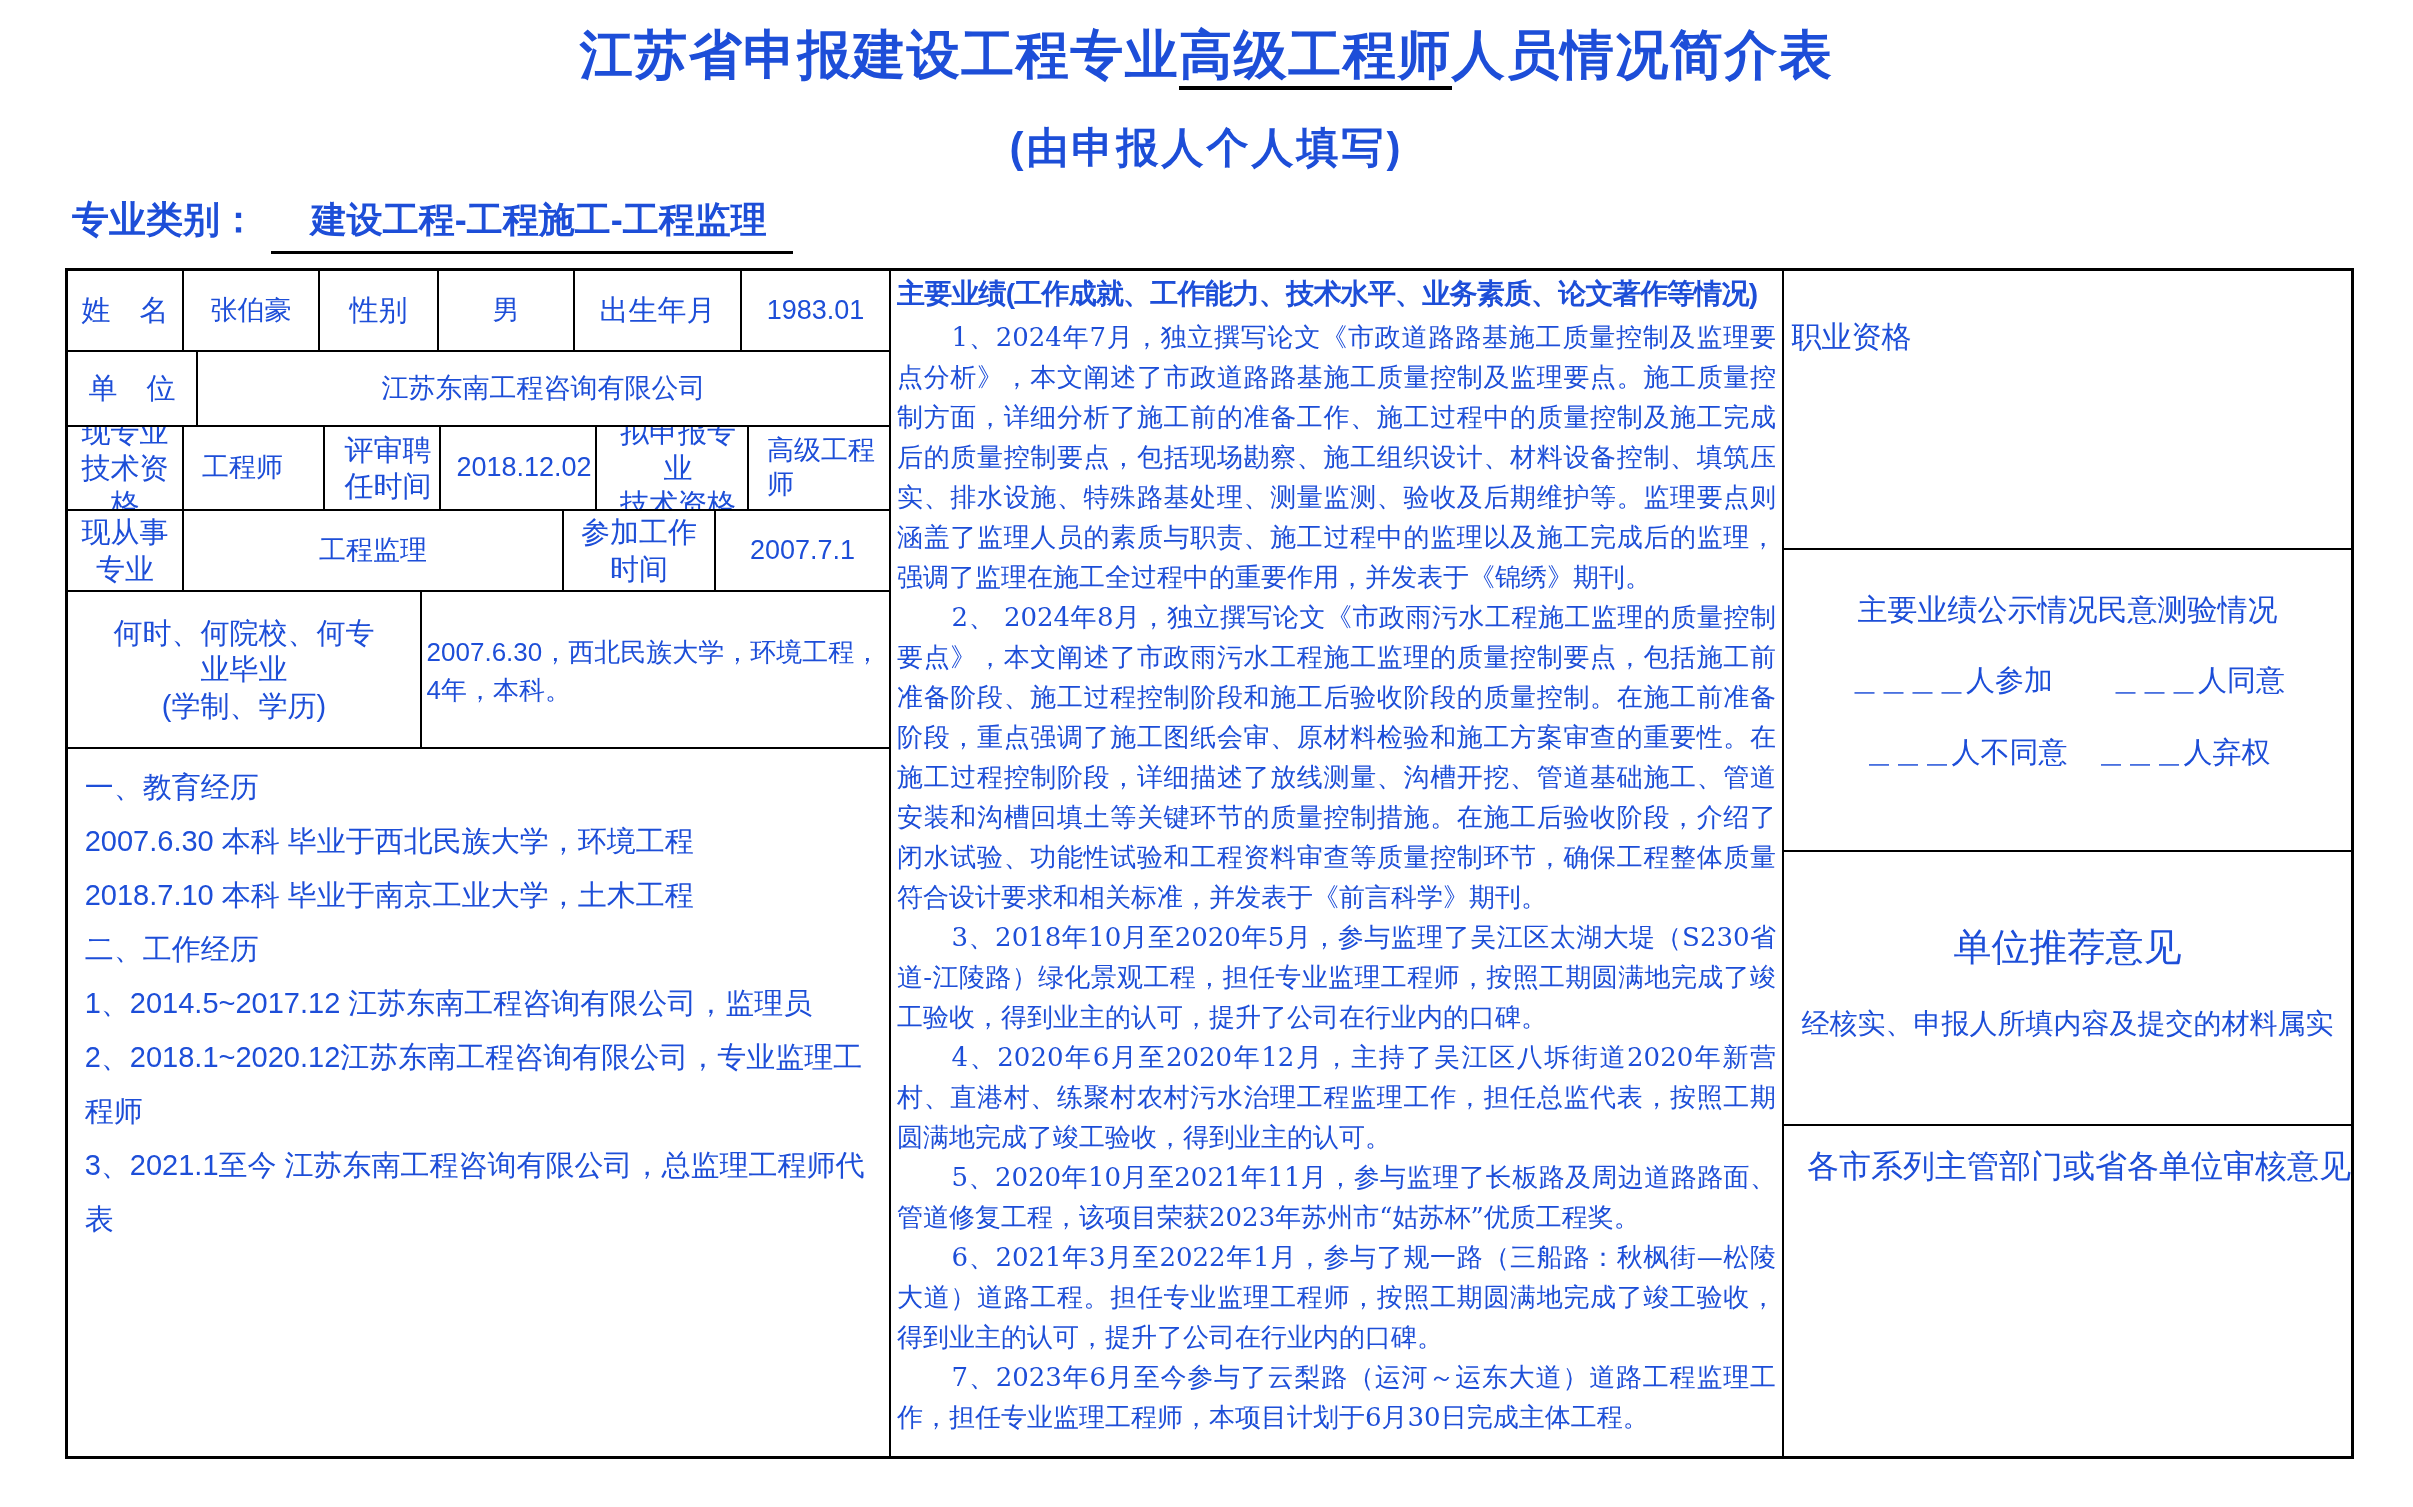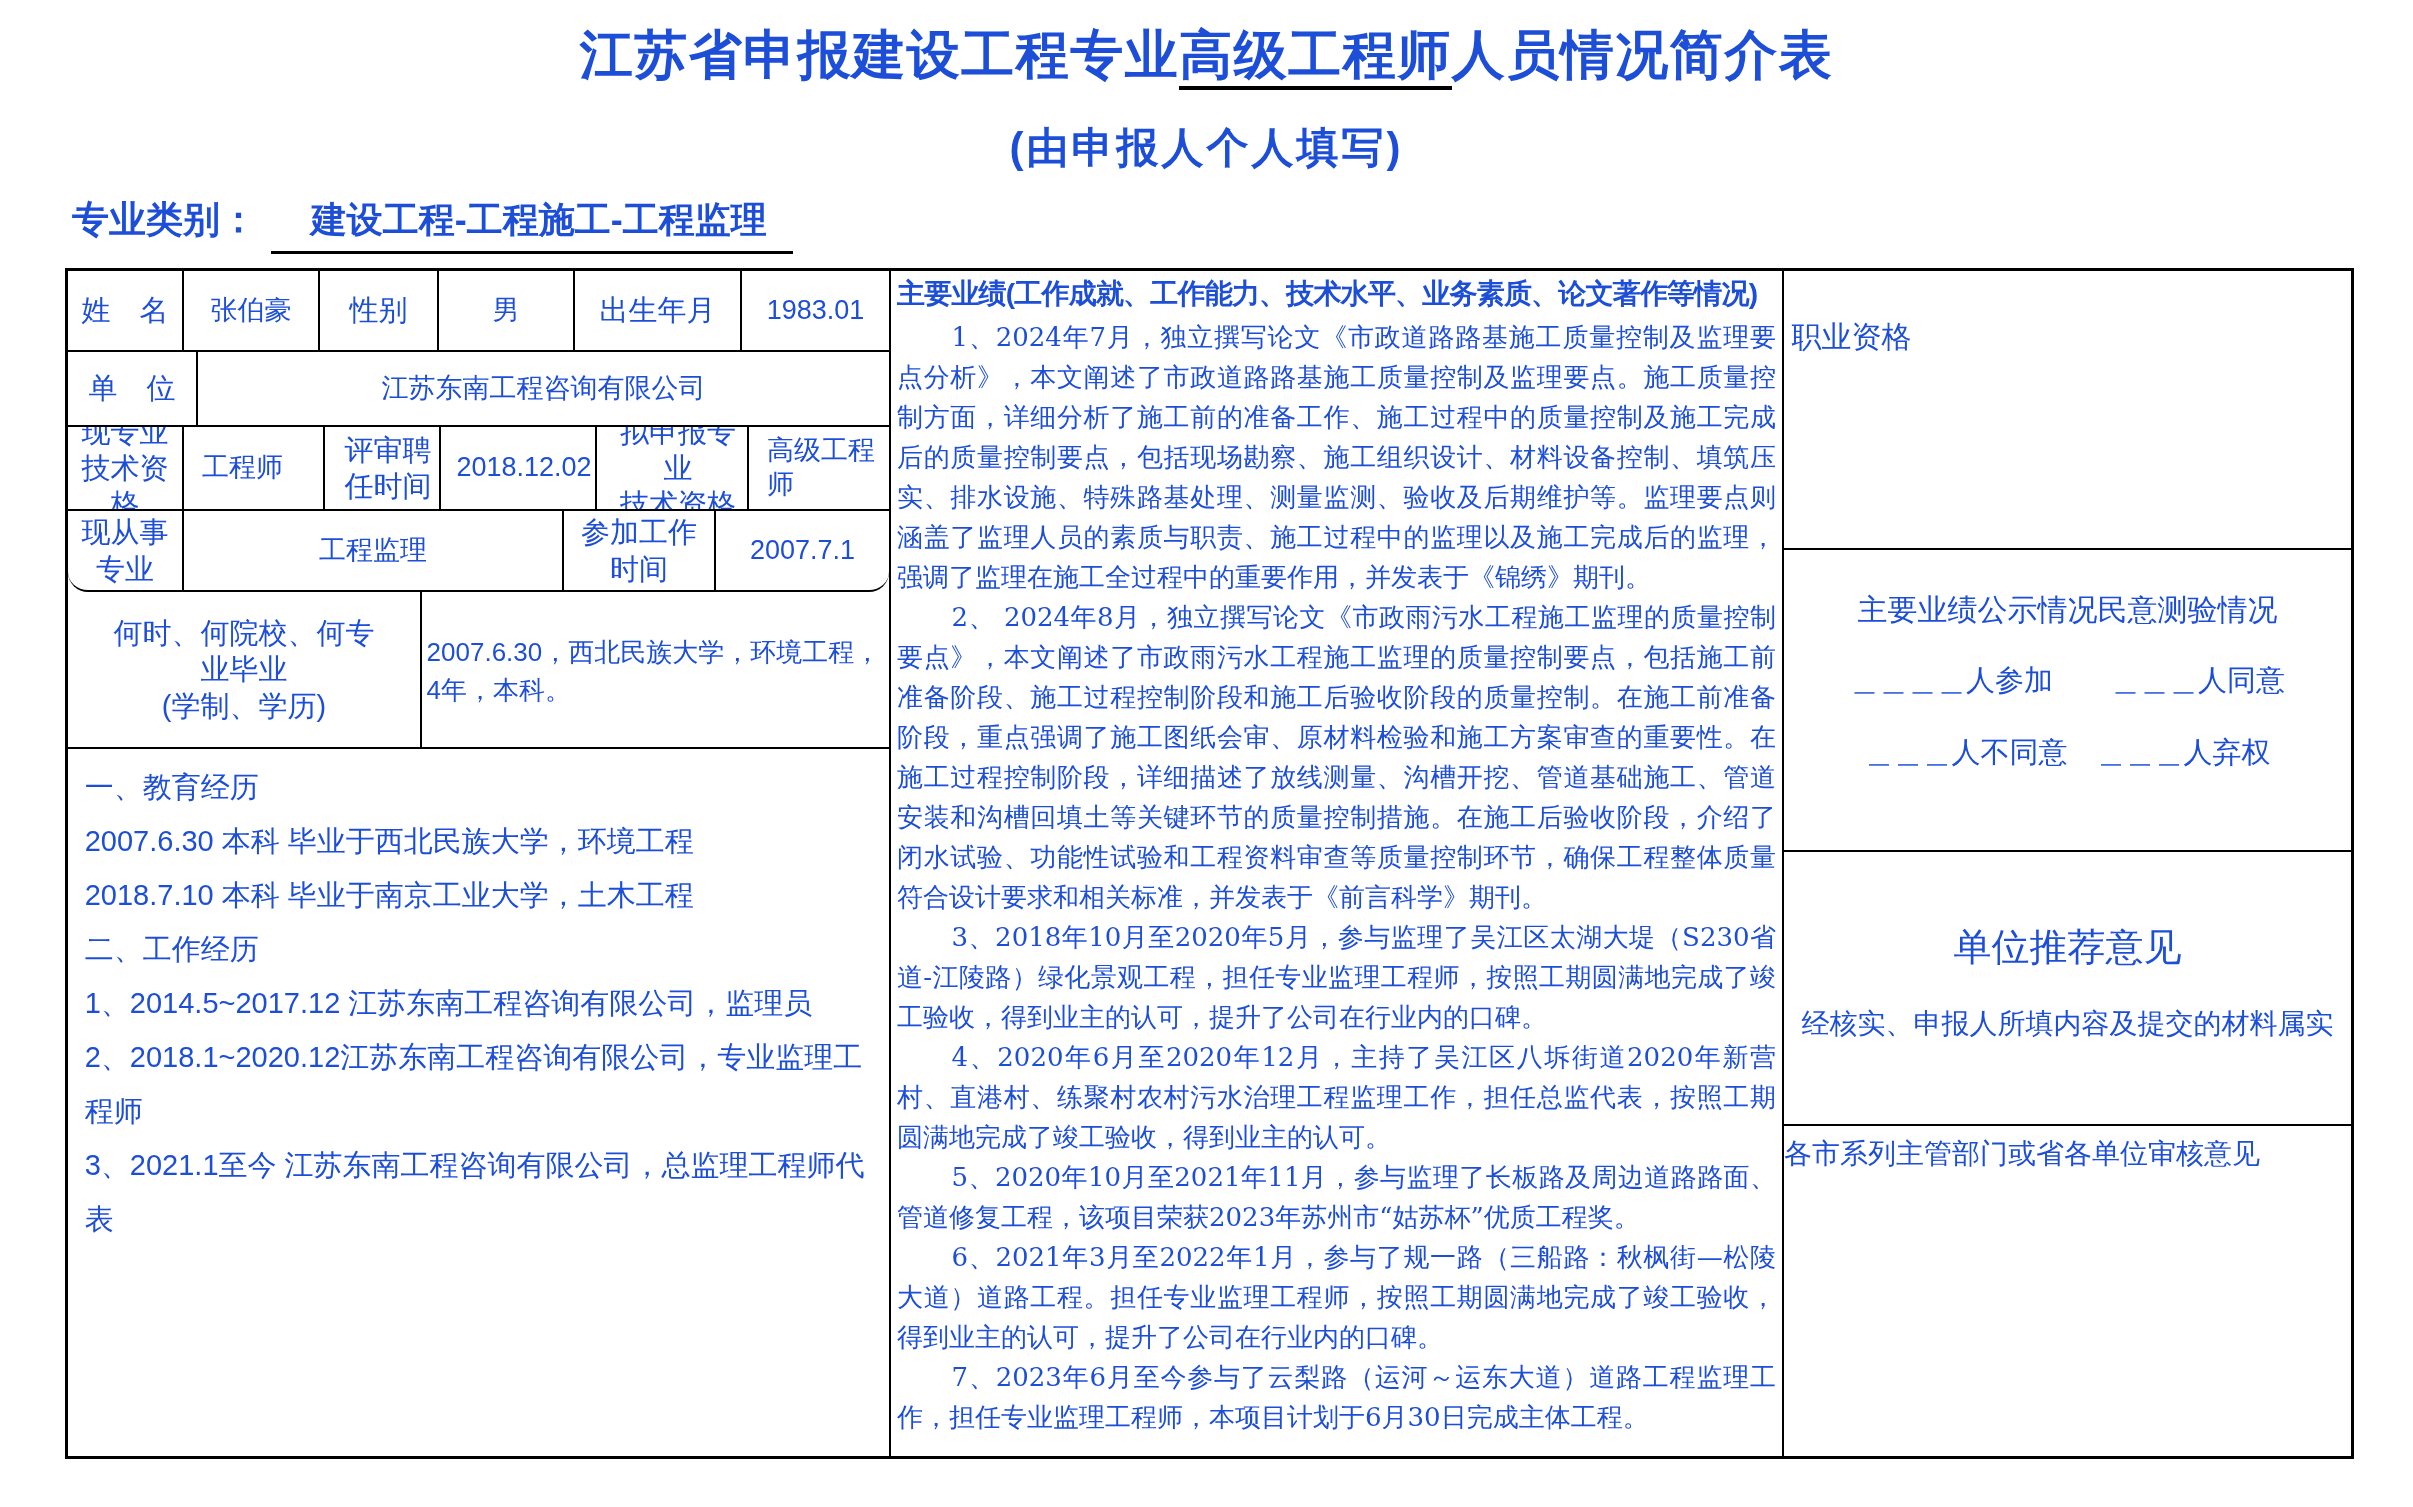--- a/index.html
+++ b/index.html
@@ -38,21 +38,21 @@
     border-right:2.3px solid #000;box-sizing:border-box;display:flex;
     align-items:center;justify-content:center;text-align:center;
     font-size:29px;line-height:1.25;white-space:pre-line;overflow:hidden;
   }
   .tcell:last-child{border-right:none;}
   .tcell.value{font-size:27px;}
   .tcell.left-al{justify-content:flex-start;text-align:left;padding-left:6px;}
   .r1{height:81px;min-height:81px;}
   .r2{height:75px;min-height:75px;}
   .r3{height:84px;min-height:84px;gap:12px;}
-  .r4{height:81px;min-height:81px;border-radius:20px;}
+  .r4{height:81px;min-height:81px;}
   .r5{height:157px;min-height:157px;}
   .edu-value{display:block;text-align:left;font-size:26px;line-height:38px;padding:3px 4.6px;}
   .profile-cell{
     display:block;padding:10.6px 12px 0 16.7px;font-size:29px;line-height:54px;
     text-align:left;white-space:normal;
   }
   .profile-line{margin:0;}
   
   .ach-header{
     font-size:28px;font-weight:bold;line-height:46px;white-space:nowrap;
@@ -67,21 +67,21 @@
   .rcell:last-child{border-bottom:none;flex:1;}
   .rc1{height:279px;min-height:279px;}
   .rc2{height:302px;min-height:302px;text-align:center;}
   .rc3{height:274px;min-height:274px;text-align:center;}
   .qual-label{padding:46px 0 0 7.6px;font-size:30px;}
   .poll-title{margin-top:40px;font-size:30px;}
   .poll-line1{margin-top:30px;font-size:29px;white-space:pre;}
   .poll-line2{margin-top:32px;font-size:29px;white-space:pre;}
   .rec-title{margin-top:70px;font-size:38px;}
   .rec-content{margin-top:32px;font-size:28px;white-space:nowrap;}
-  .review-title{padding-top:9px;font-size:28px;text-align:left;}
+  .review-title{padding-top:19px;font-size:32px;text-align:right;}
 </style>
 </head>
 <body>
 
 <div id="screen">
 
   <div class="doc-title">
     <span>江苏省申报建设工程专业</span><span class="title-ul">高级工程师</span><span>人员情况简介表</span>
   </div>
   <div class="doc-subtitle">(由申报人个人填写)</div>

